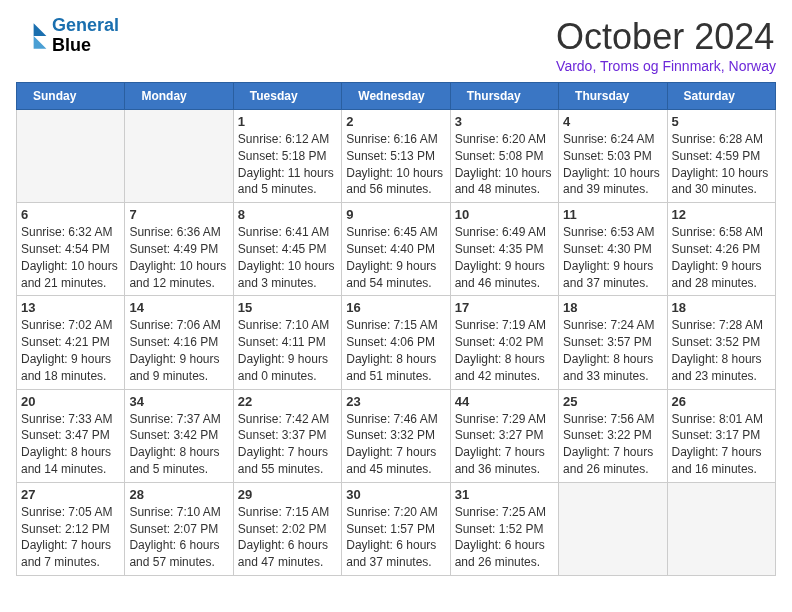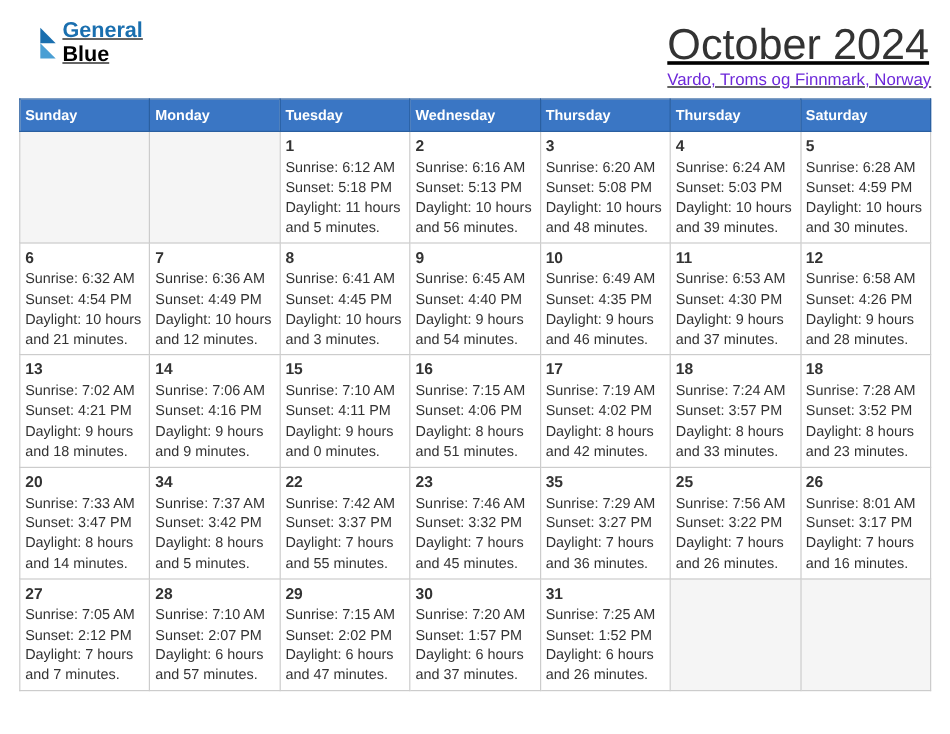--- a/index.html
+++ b/index.html
@@ -8,21 +8,20 @@
       background: #fff;
       width: 792px;
       min-height: 612px;
       padding: 16px;
     }
     .header {
       display: flex;
       justify-content: space-between;
       align-items: flex-start;
       margin-bottom: 8px;
-      text-decoration: underline;
     }
     .logo {
       display: flex;
       align-items: center;
       gap: 4px;
     }
     .logo-text {
       font-size: 18px;
       font-weight: bold;
       color: #333;
@@ -46,21 +45,21 @@
       color: #6d28d9;
     }
     .calendar {
       width: 100%;
       border-collapse: collapse;
       font-size: 11px;
     }
     .calendar th {
       background: #3a76c4;
       color: #fff;
-      padding: 6px 4px;
+      padding: 6px 16px;
       text-align: left;
       font-size: 12px;
       font-weight: bold;
       border: 1px solid #2a5fa0;
     }
     .calendar td {
       border: 1px solid #ccc;
       vertical-align: top;
       padding: 4px;
       width: 108px;
@@ -279,21 +278,21 @@
 and 55 minutes.</div>
         </td>
         <td>
           <div class="day-number">23</div>
           <div class="day-info">Sunrise: 7:46 AM
 Sunset: 3:32 PM
 Daylight: 7 hours
 and 45 minutes.</div>
         </td>
         <td>
-          <div class="day-number">35</div>
+          <div class="day-number">44</div>
           <div class="day-info">Sunrise: 7:29 AM
 Sunset: 3:27 PM
 Daylight: 7 hours
 and 36 minutes.</div>
         </td>
         <td>
           <div class="day-number">25</div>
           <div class="day-info">Sunrise: 7:56 AM
 Sunset: 3:22 PM
 Daylight: 7 hours

